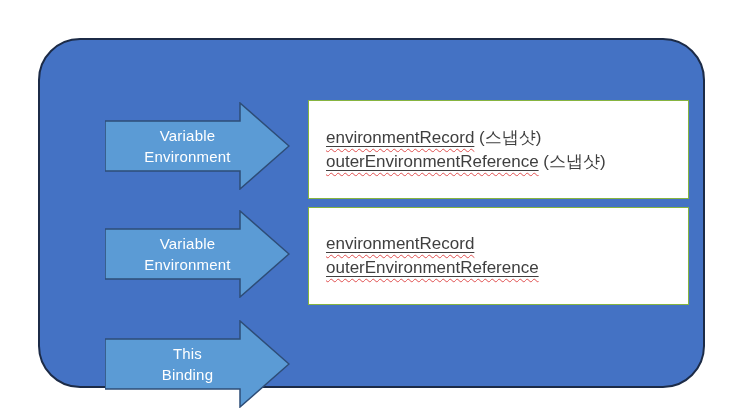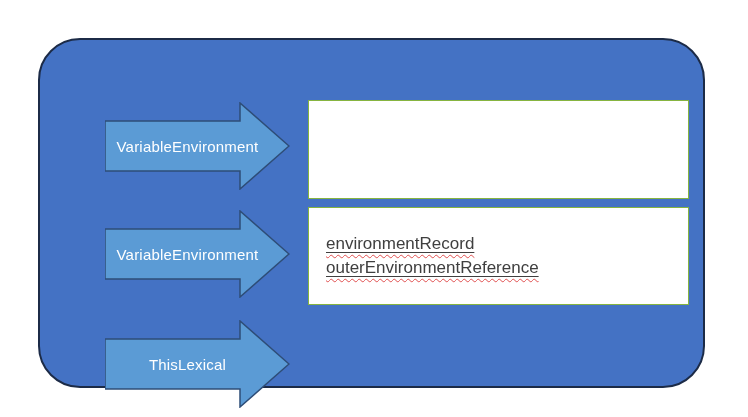--- a/index.html
+++ b/index.html
@@ -28,21 +28,21 @@
   }
   .arrow{
     position:absolute;left:65px;width:185px;height:88px;
   }
   .arrow svg{position:absolute;left:0;top:0;width:185px;height:88px;display:block;}
   .arrow-1{top:62px;}
   .arrow-2{top:170px;}
   .arrow-3{top:280px;text-decoration:underline;}
   .arrow-label{
     position:absolute;left:0;top:0;width:165px;height:88px;
-    display:flex;flex-direction:row;align-items:center;justify-content:center;
+    display:flex;flex-direction:column;align-items:center;justify-content:center;
     color:var(--arrow-label);font-size:15px;line-height:21px;text-align:center;
     letter-spacing:.2px;
   }
   .white-box{
     position:absolute;left:268px;width:381px;
     background:var(--box-bg);
     border:1.5px solid var(--box-border);
     display:flex;flex-direction:column;justify-content:center;
     padding-left:17px;
   }
@@ -89,25 +89,27 @@
         <span>Environment</span>
       </div>
     </div>
 
     <div class="arrow arrow-3">
       <svg viewBox="0 0 185 88">
         <polygon points="0,19 135,19 135,1 184,44 135,87 135,69 0,69" fill="var(--arrow-fill)" stroke="var(--arrow-border)" stroke-width="1.5"></polygon>
       </svg>
       <div class="arrow-label">
         <span>This</span>
-        <span>Lexical</span>
+        <span>Binding</span>
       </div>
     </div>
 
     <div class="white-box box-1">
+      <div class="box-line"><span class="u"><span class="sq">environmentRecord</span></span><span> (스냅샷)</span></div>
+      <div class="box-line"><span class="u"><span class="sq">outerEnvironmentReference</span></span><span> (스냅샷)</span></div>
     </div>
 
     <div class="white-box box-2">
       <div class="box-line"><span class="u"><span class="sq">environmentRecord</span></span><span></span></div>
       <div class="box-line"><span class="u"><span class="sq">outerEnvironmentReference</span></span><span></span></div>
     </div>
 
   </div>
 </div>
 

